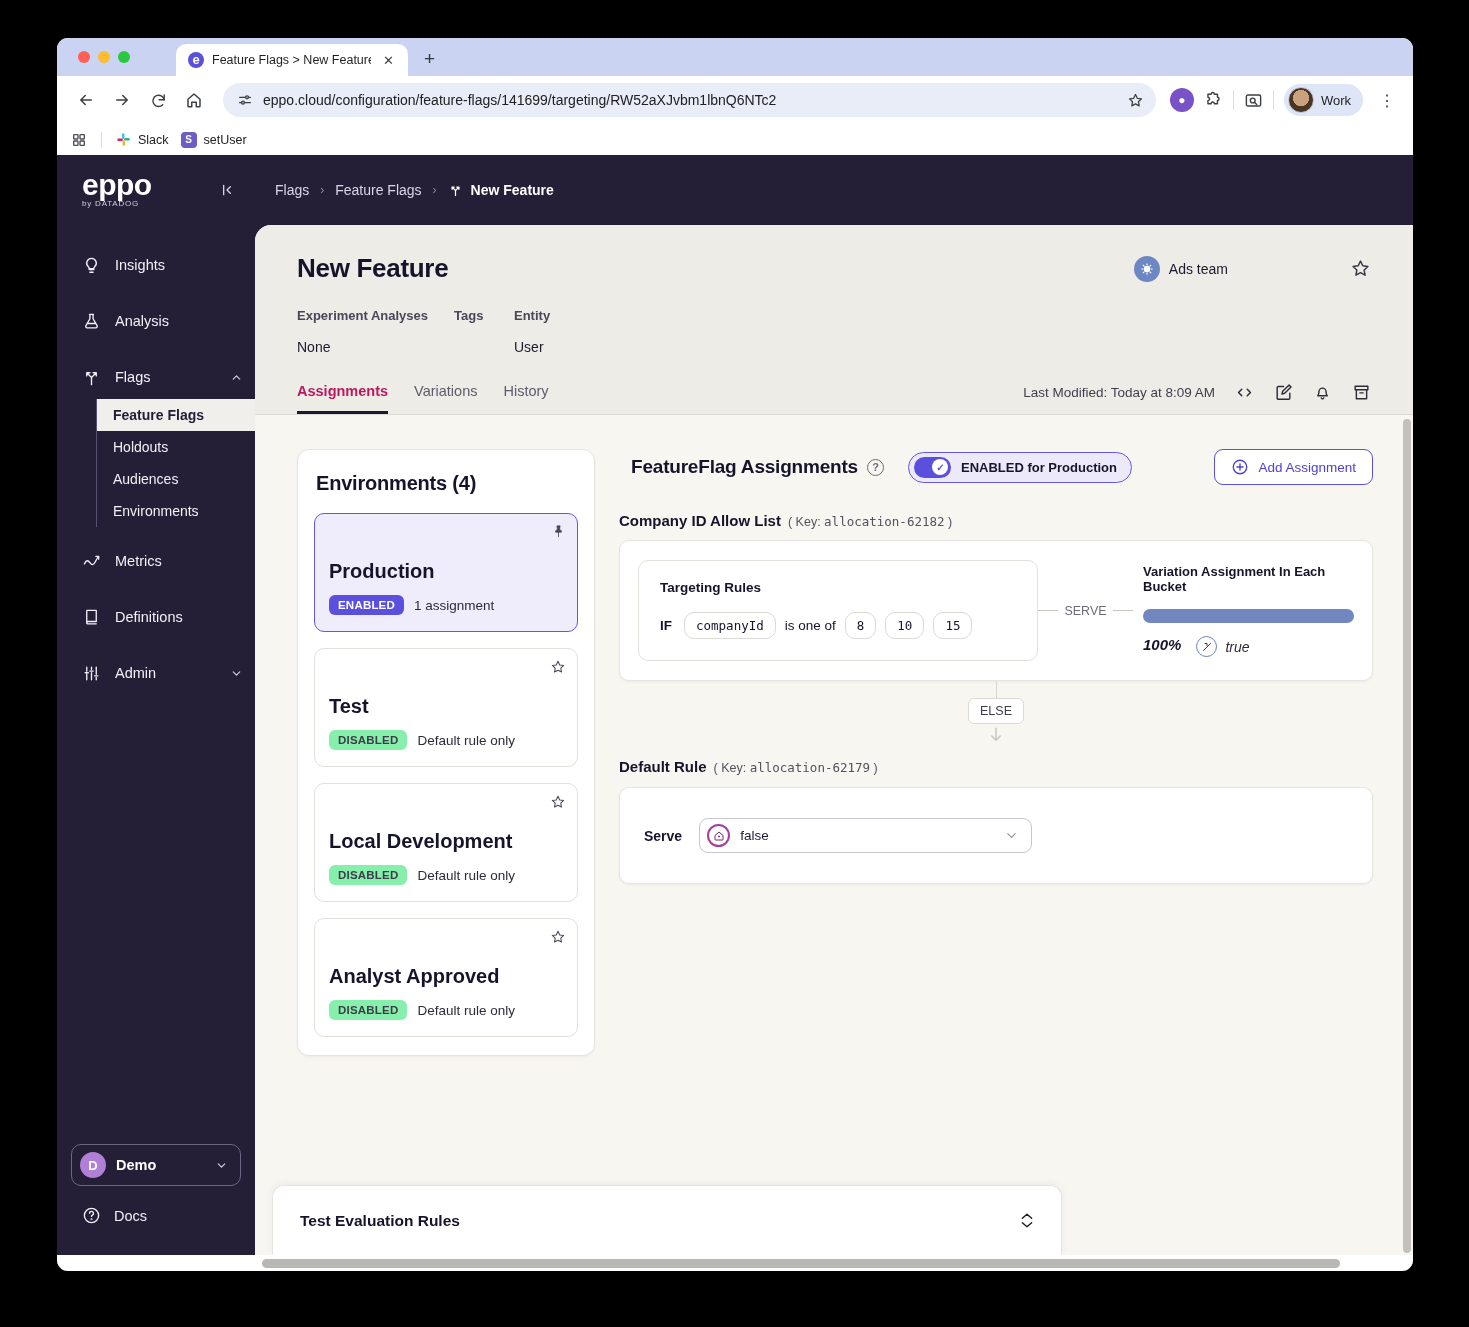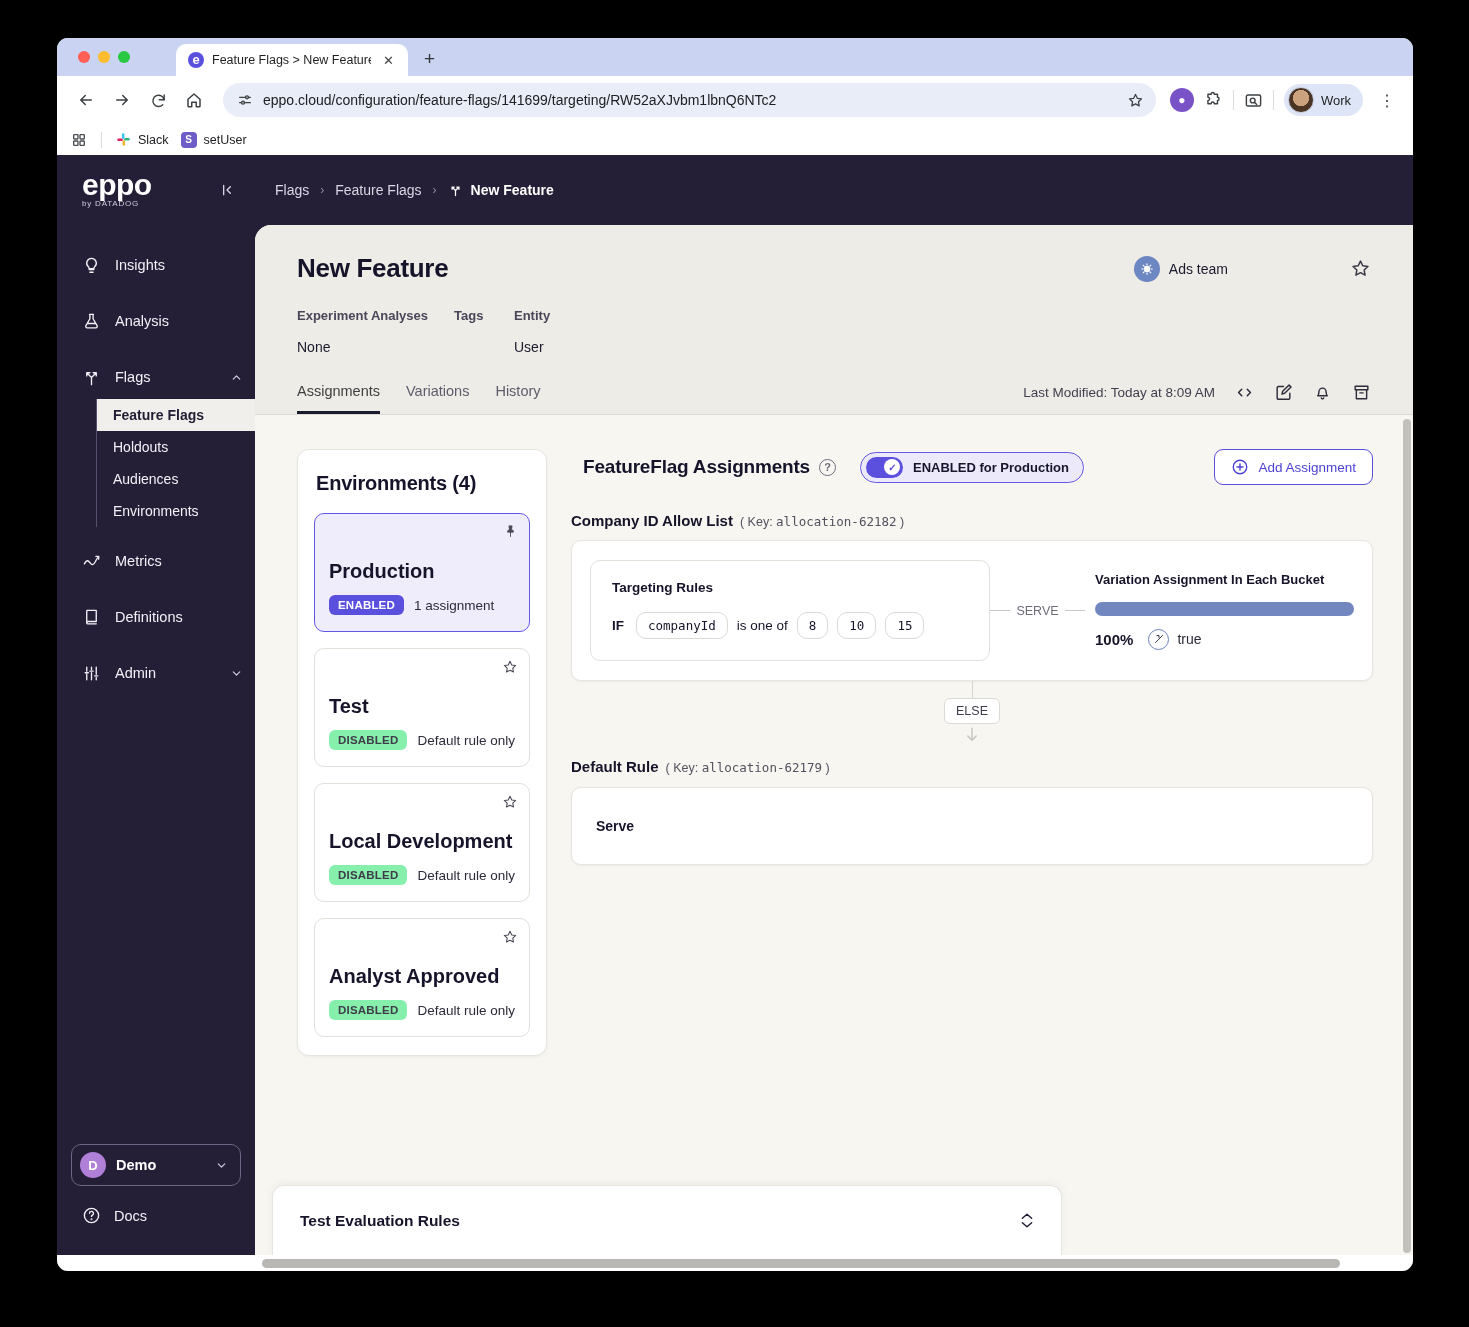--- a/index.html
+++ b/index.html
@@ -68,28 +68,28 @@
   .team-chip { margin-left:auto; display:flex; align-items:center; gap:9px; font-size:14px; color:#1c1a2e; }
   .team-av { width:26px; height:26px; border-radius:50%; background:#6d87c3; display:flex; align-items:center; justify-content:center; }
   .fav-star { margin-left:122px; color:#3a3744; }
   .meta-row { display:flex; padding:0 42px; margin-top:24px; }
   .meta-col .lbl { font-size:13px; font-weight:700; color:#49465a; }
   .meta-col .val { margin-top:9px; font-size:14px; color:#1c1a2e; }
   .mc-key{width:193px;} .mc-exp{width:157px;} .mc-tags{width:60px;}
   .key-chip { display:inline-flex; align-items:center; gap:9px; border:1px solid #d9d7d1; border-radius:8px; padding:6px 11px; font-size:14px; background:rgba(255,255,255,.35); color:#1c1a2e; }
   .tabs-row { display:flex; align-items:flex-end; padding:0 42px; margin-top:22px; }
   .tabx { padding:6px 0 15px; margin-right:26px; font-size:14.5px; color:#5e5b6a; }
-  .tabx.active { font-weight:400; color:#404040; box-shadow:inset 0 -3px 0 #1c1a2e; }
+  .tabx.active { font-weight:700; color:#be185d; box-shadow:inset 0 -3px 0 #1c1a2e; }
   .tabs-right { margin-left:auto; display:flex; align-items:center; gap:20px; padding-bottom:12px; color:#2e2b3b; }
   .lastmod { font-size:13.5px; color:#413e4d; }
 
   .main-content { flex:1; min-height:0; padding:34px 40px 0 42px; display:flex; gap:24px; position:relative; }
 
   
-  .env-panel { width:250px; flex:none; background:#fff; border:1px solid #e7e5df; border-radius:12px; padding:22px 16px 18px; height:fit-content; box-shadow:0 1px 3px rgba(30,25,60,.05); }
+  .env-panel { width:298px; flex:none; background:#fff; border:1px solid #e7e5df; border-radius:12px; padding:22px 16px 18px; height:fit-content; box-shadow:0 1px 3px rgba(30,25,60,.05); }
   .env-title { font-size:20px; font-weight:600; letter-spacing:-0.2px; margin-bottom:18px; padding-left:2px; }
   .env-card { position:relative; border:1px solid #e2e0da; border-radius:10px; background:#fff; padding:14px 14px 16px; margin-bottom:16px; }
   .env-card:last-child { margin-bottom:0; }
   .env-card.selected { border:1.6px solid #6557e6; background:#efedfc; }
   .env-corner { position:absolute; top:10px; right:11px; color:#4b4856; }
   .env-name { font-size:20px; font-weight:700; margin-top:32px; }
   .env-meta { display:flex; align-items:center; gap:10px; margin-top:12px; }
   .badge { font-size:11.5px; font-weight:700; padding:4px 9px; border-radius:6px; letter-spacing:.2px; }
   .badge.enabled { background:#5b4fdd; color:#fff; }
   .badge.disabled { background:#86efac; color:#3f3c4a; font-weight:600; }
@@ -114,21 +114,21 @@
   .targeting-box { width:400px; flex:none; border:1px solid #e3e1db; border-radius:10px; padding:19px 21px 21px; }
   .targeting-title { font-size:13.5px; font-weight:700; }
   .rule-row { display:flex; align-items:center; gap:9px; margin-top:17px; font-size:13.5px; }
   .if-lbl { font-weight:700; margin-right:3px; }
   .chip { border:1px solid #dcdad4; border-radius:10px; padding:5px 11px; font-size:12.5px; background:#fff; }
   .serve-conn { width:95px; flex:none; display:flex; align-items:center; gap:6px; color:#6f6c7a; font-size:12.5px; }
   .serve-conn .dash { flex:1; height:1px; background:#c9c7c1; }
   .bucket-col { flex:1; padding-left:10px; }
   .bucket-title { font-size:13px; font-weight:700; }
   .bucket-bar { margin-top:15px; height:14px; border-radius:7px; background:#7287c0; }
-  .bucket-row { margin-top:13px; display:flex; align-items:center; gap:15px; }
+  .bucket-row { margin-top:13px; display:flex; gap:15px;font-style:italic; }
   .pct { font-size:15px; font-weight:700; }
   .variation { display:flex; align-items:center; gap:8px; font-size:14px; color:#2d2a3a; }
   .var-ic { width:21px; height:21px; border-radius:50%; border:1.6px solid #6b7fc0; color:#3a3744; display:flex; align-items:center; justify-content:center; }
 
   .else-conn { display:flex; flex-direction:column; align-items:center; }
   .else-line { width:1px; height:17px; background:#d6d4ce; }
   .else-box { border:1px solid #dcdad4; background:#fff; border-radius:6px; padding:5px 11px; font-size:12.5px; color:#3f3c4a; }
   .else-arrow { color:#c9c7c1; margin-top:1px; }
 
   .default-label { margin-top:13px; }
@@ -576,20 +576,34 @@
             </div>
 
             <div class="section-label default-label">
               <span>Default Rule</span>
               <span class="key-note"><span>( Key:</span> <span class="mono">allocation-62179</span> <span>)</span></span>
             </div>
 
             <div class="default-card">
               <div class="serve-row">
                 <span class="serve-lbl">Serve</span>
+                <div class="serve-select">
+                  <span class="serve-ic ic">
+                    <svg width="12" height="12" viewBox="0 0 24 24" fill="none" stroke="currentColor" stroke-width="2" stroke-linejoin="round">
+                        <path d="M4 11l8-7 8 7v8a1 1 0 0 1-1 1H5a1 1 0 0 1-1-1v-8z"></path>
+                        <circle cx="12" cy="13" r="1.2" fill="currentColor"></circle>
+                      </svg>
+                  </span>
+                  <span class="serve-val">false</span>
+                  <span class="chev ic">
+                    <svg width="15" height="15" viewBox="0 0 24 24" fill="none" stroke="currentColor" stroke-width="1.8" stroke-linecap="round" stroke-linejoin="round">
+                        <path d="M6 9l6 6 6-6"></path>
+                      </svg>
+                  </span>
+                </div>
               </div>
             </div>
           </div>
 
           <div class="test-panel">
             <span class="test-title">Test Evaluation Rules</span>
             <span class="test-chevs">
               <svg width="14" height="8" viewBox="0 0 24 12" fill="none" stroke="currentColor" stroke-width="2.4" stroke-linecap="round" stroke-linejoin="round">
                   <path d="M4 10l8-7 8 7"></path>
                 </svg>

